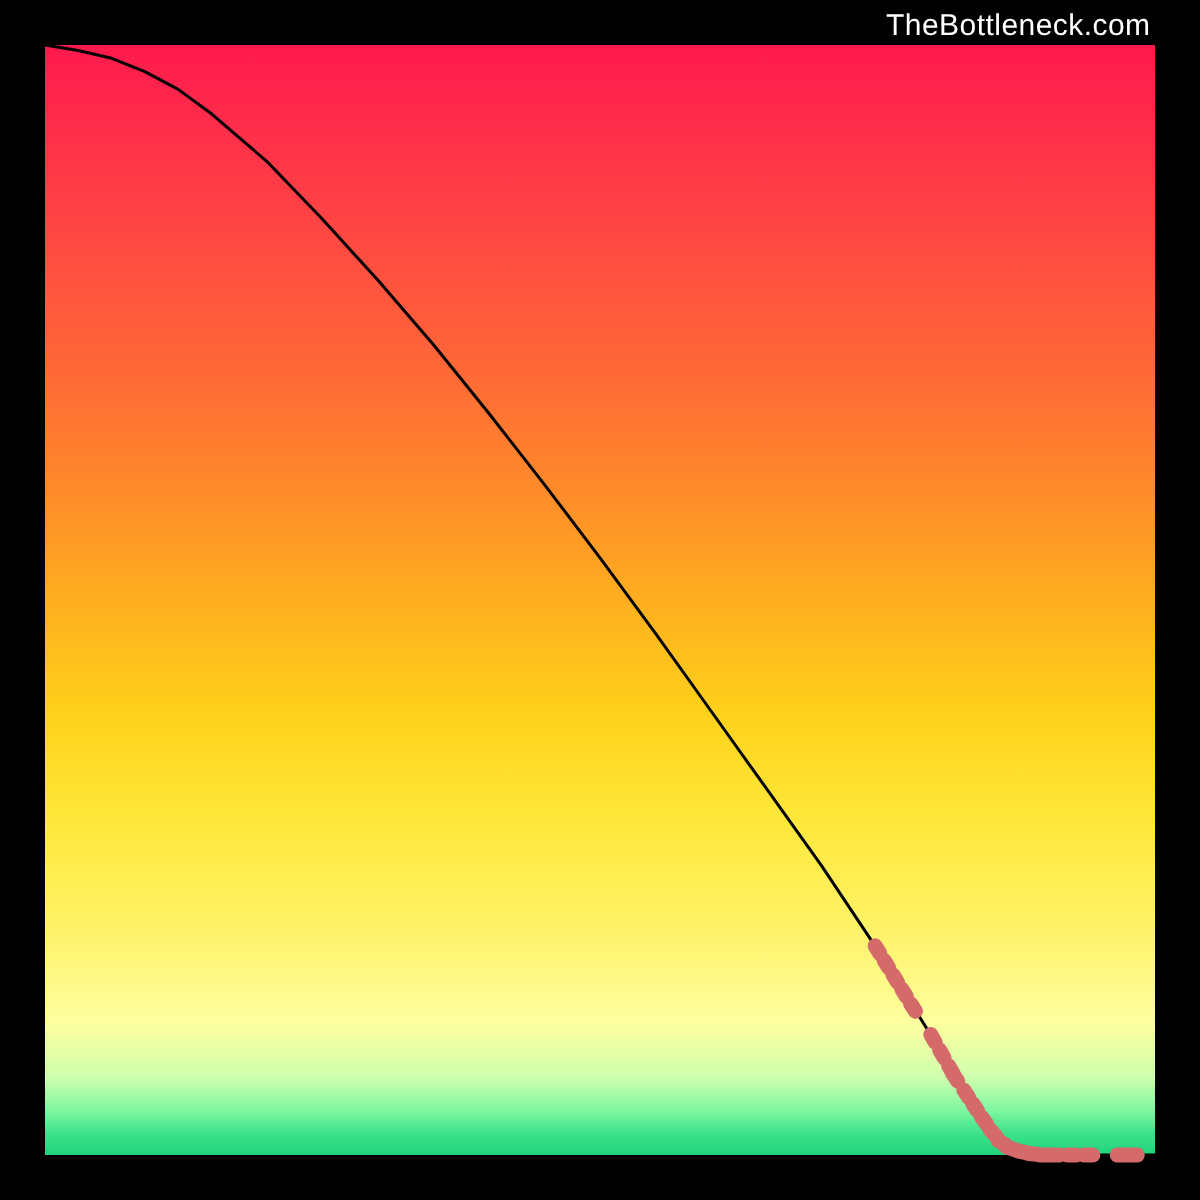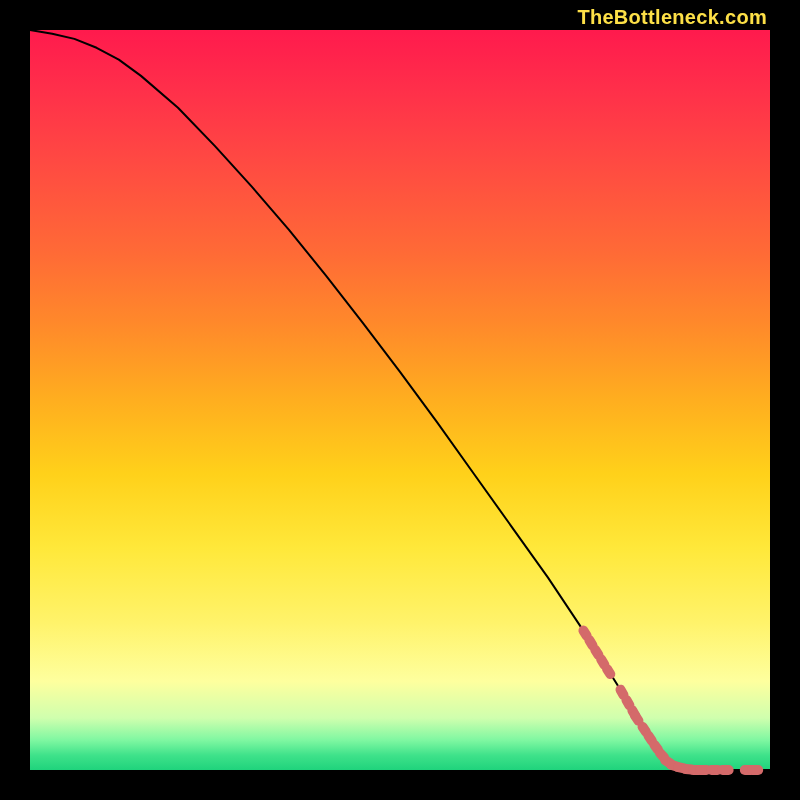--- a/index.html
+++ b/index.html
@@ -38,23 +38,23 @@
       #cfffae 93%,
       #7ef7a1 96%,
       #3fe28a 98%,
       #1fd37c 100%
     );
   }
   .watermark {
     position: absolute;
     top: 6px;
     right: 33px;
-    color: #fde047;
+    color: #ffffff;
     font-size: 20px;
-    font-weight: 700;
+    font-weight: 400;
     letter-spacing: 0.3px;
     user-select: none;
   }
   
   svg.curve {
     position: absolute;
     left: 30px;
     top: 30px;
     width: 740px;
     height: 740px;

